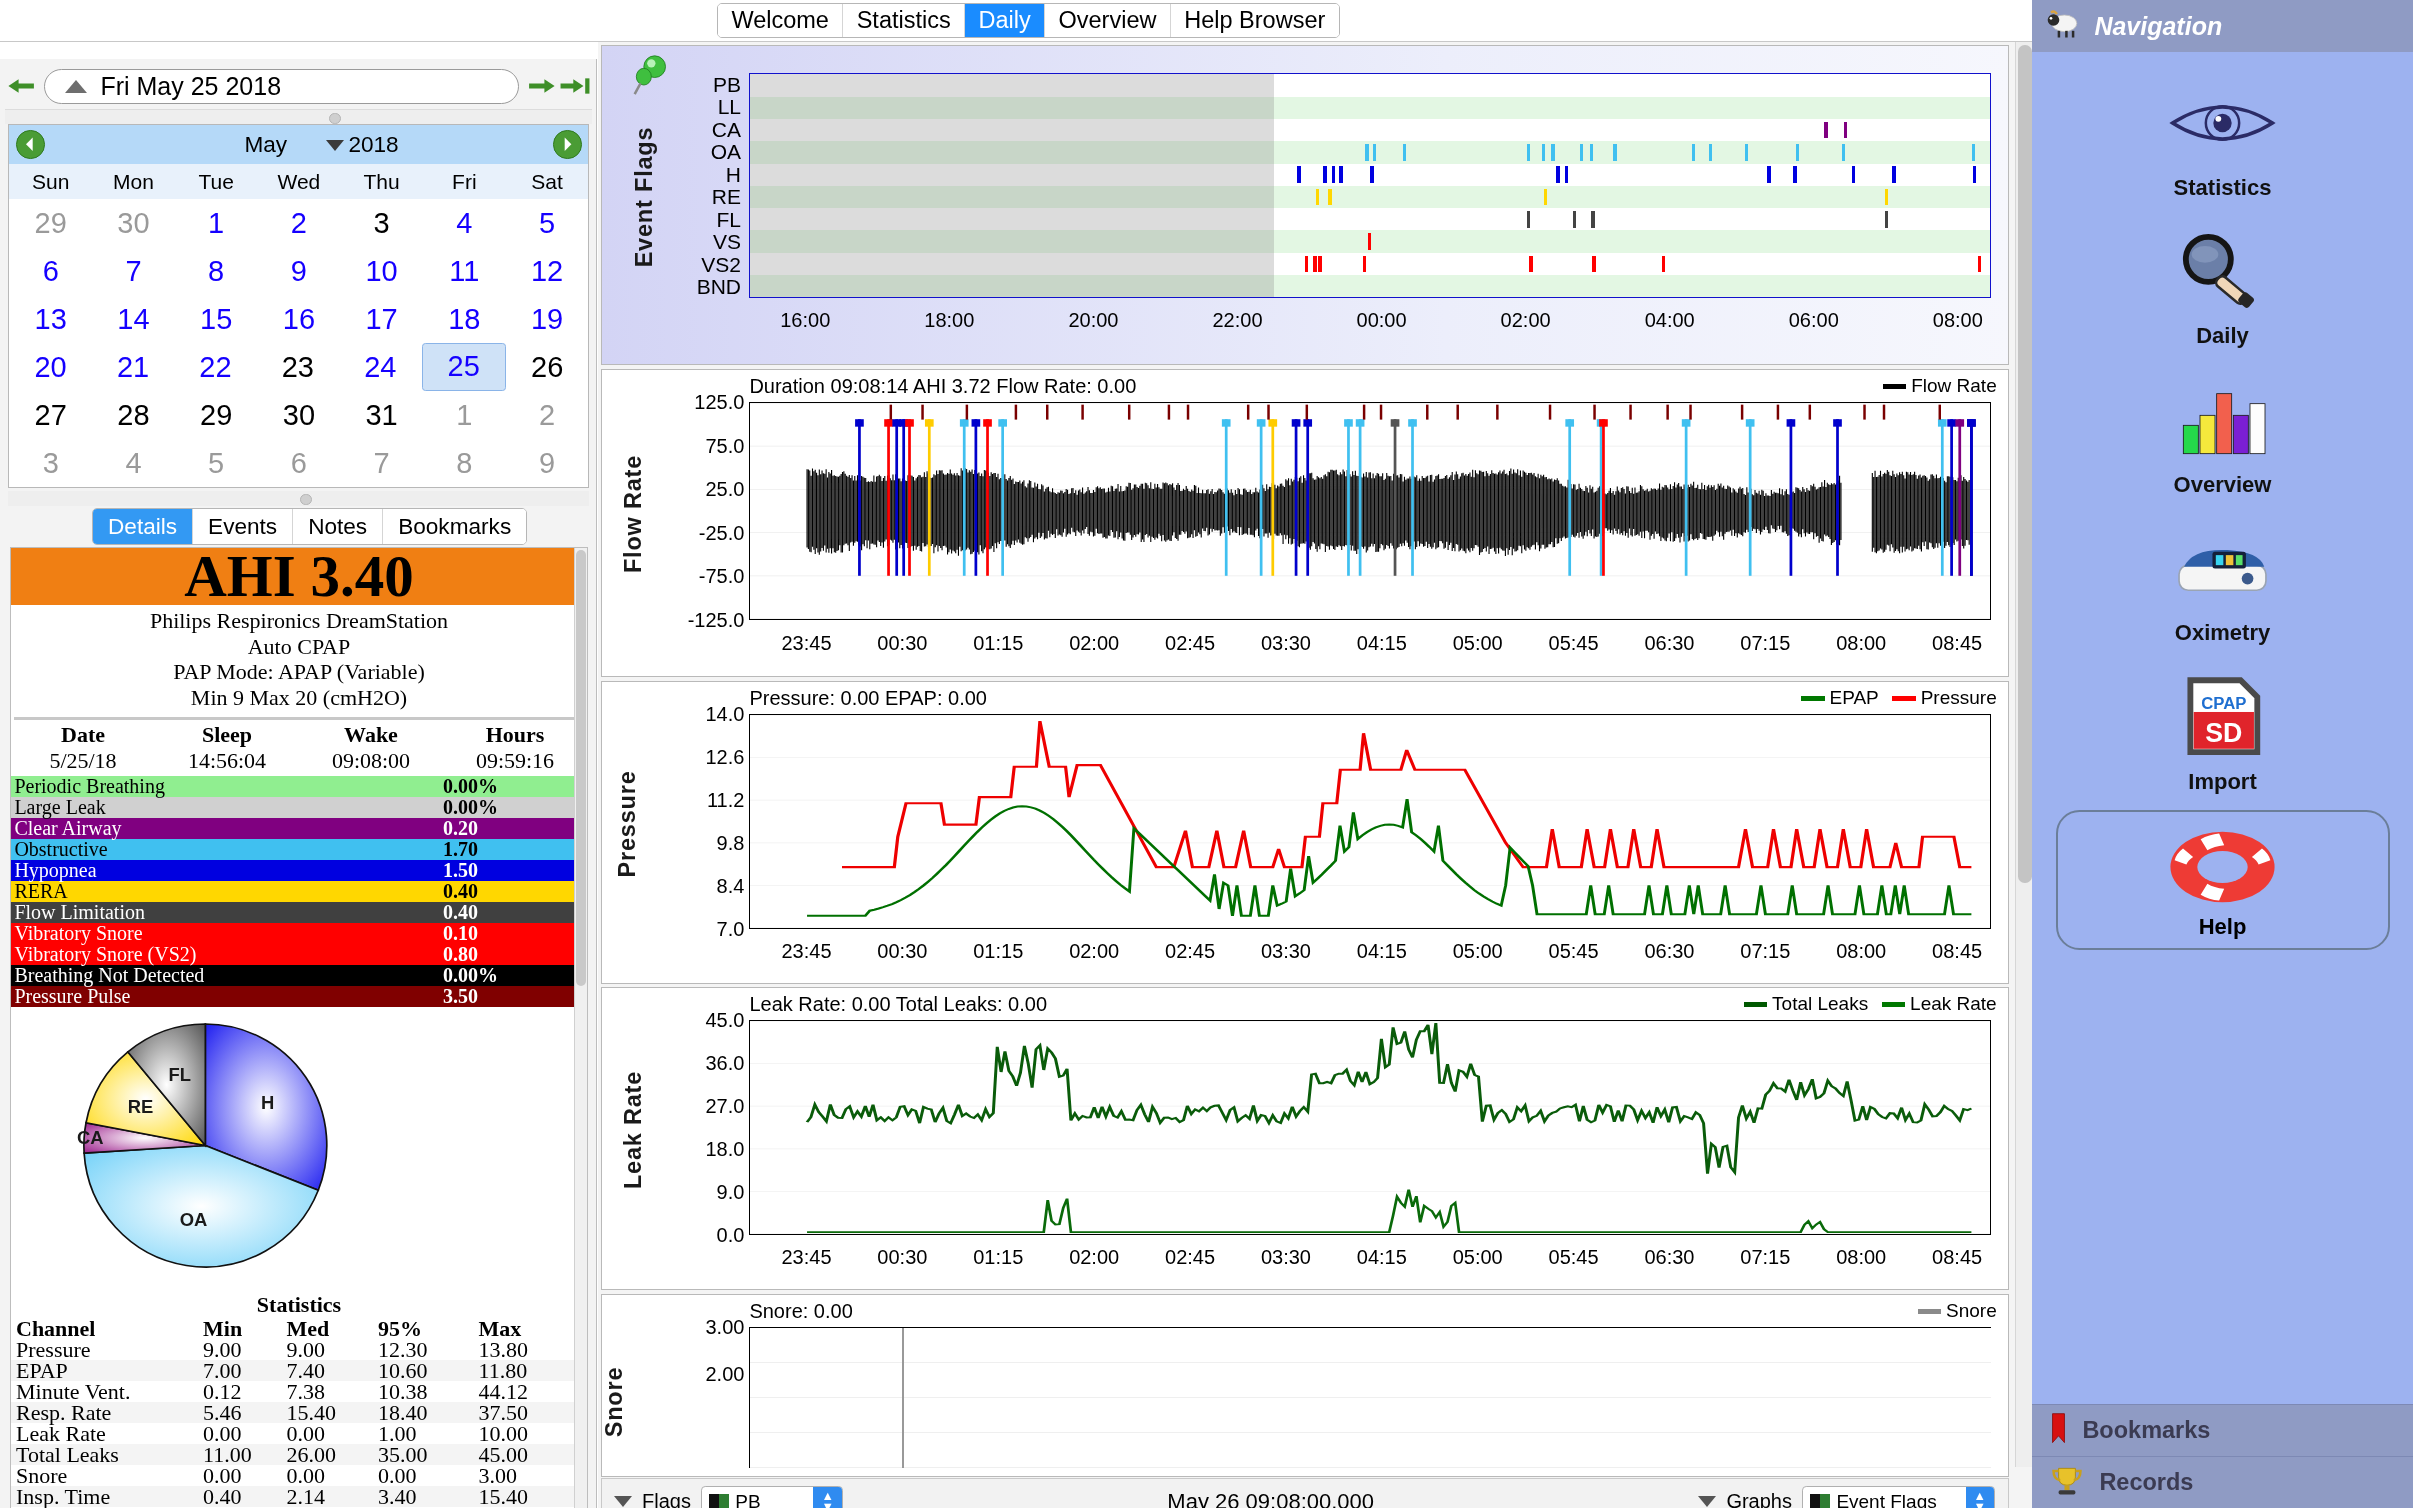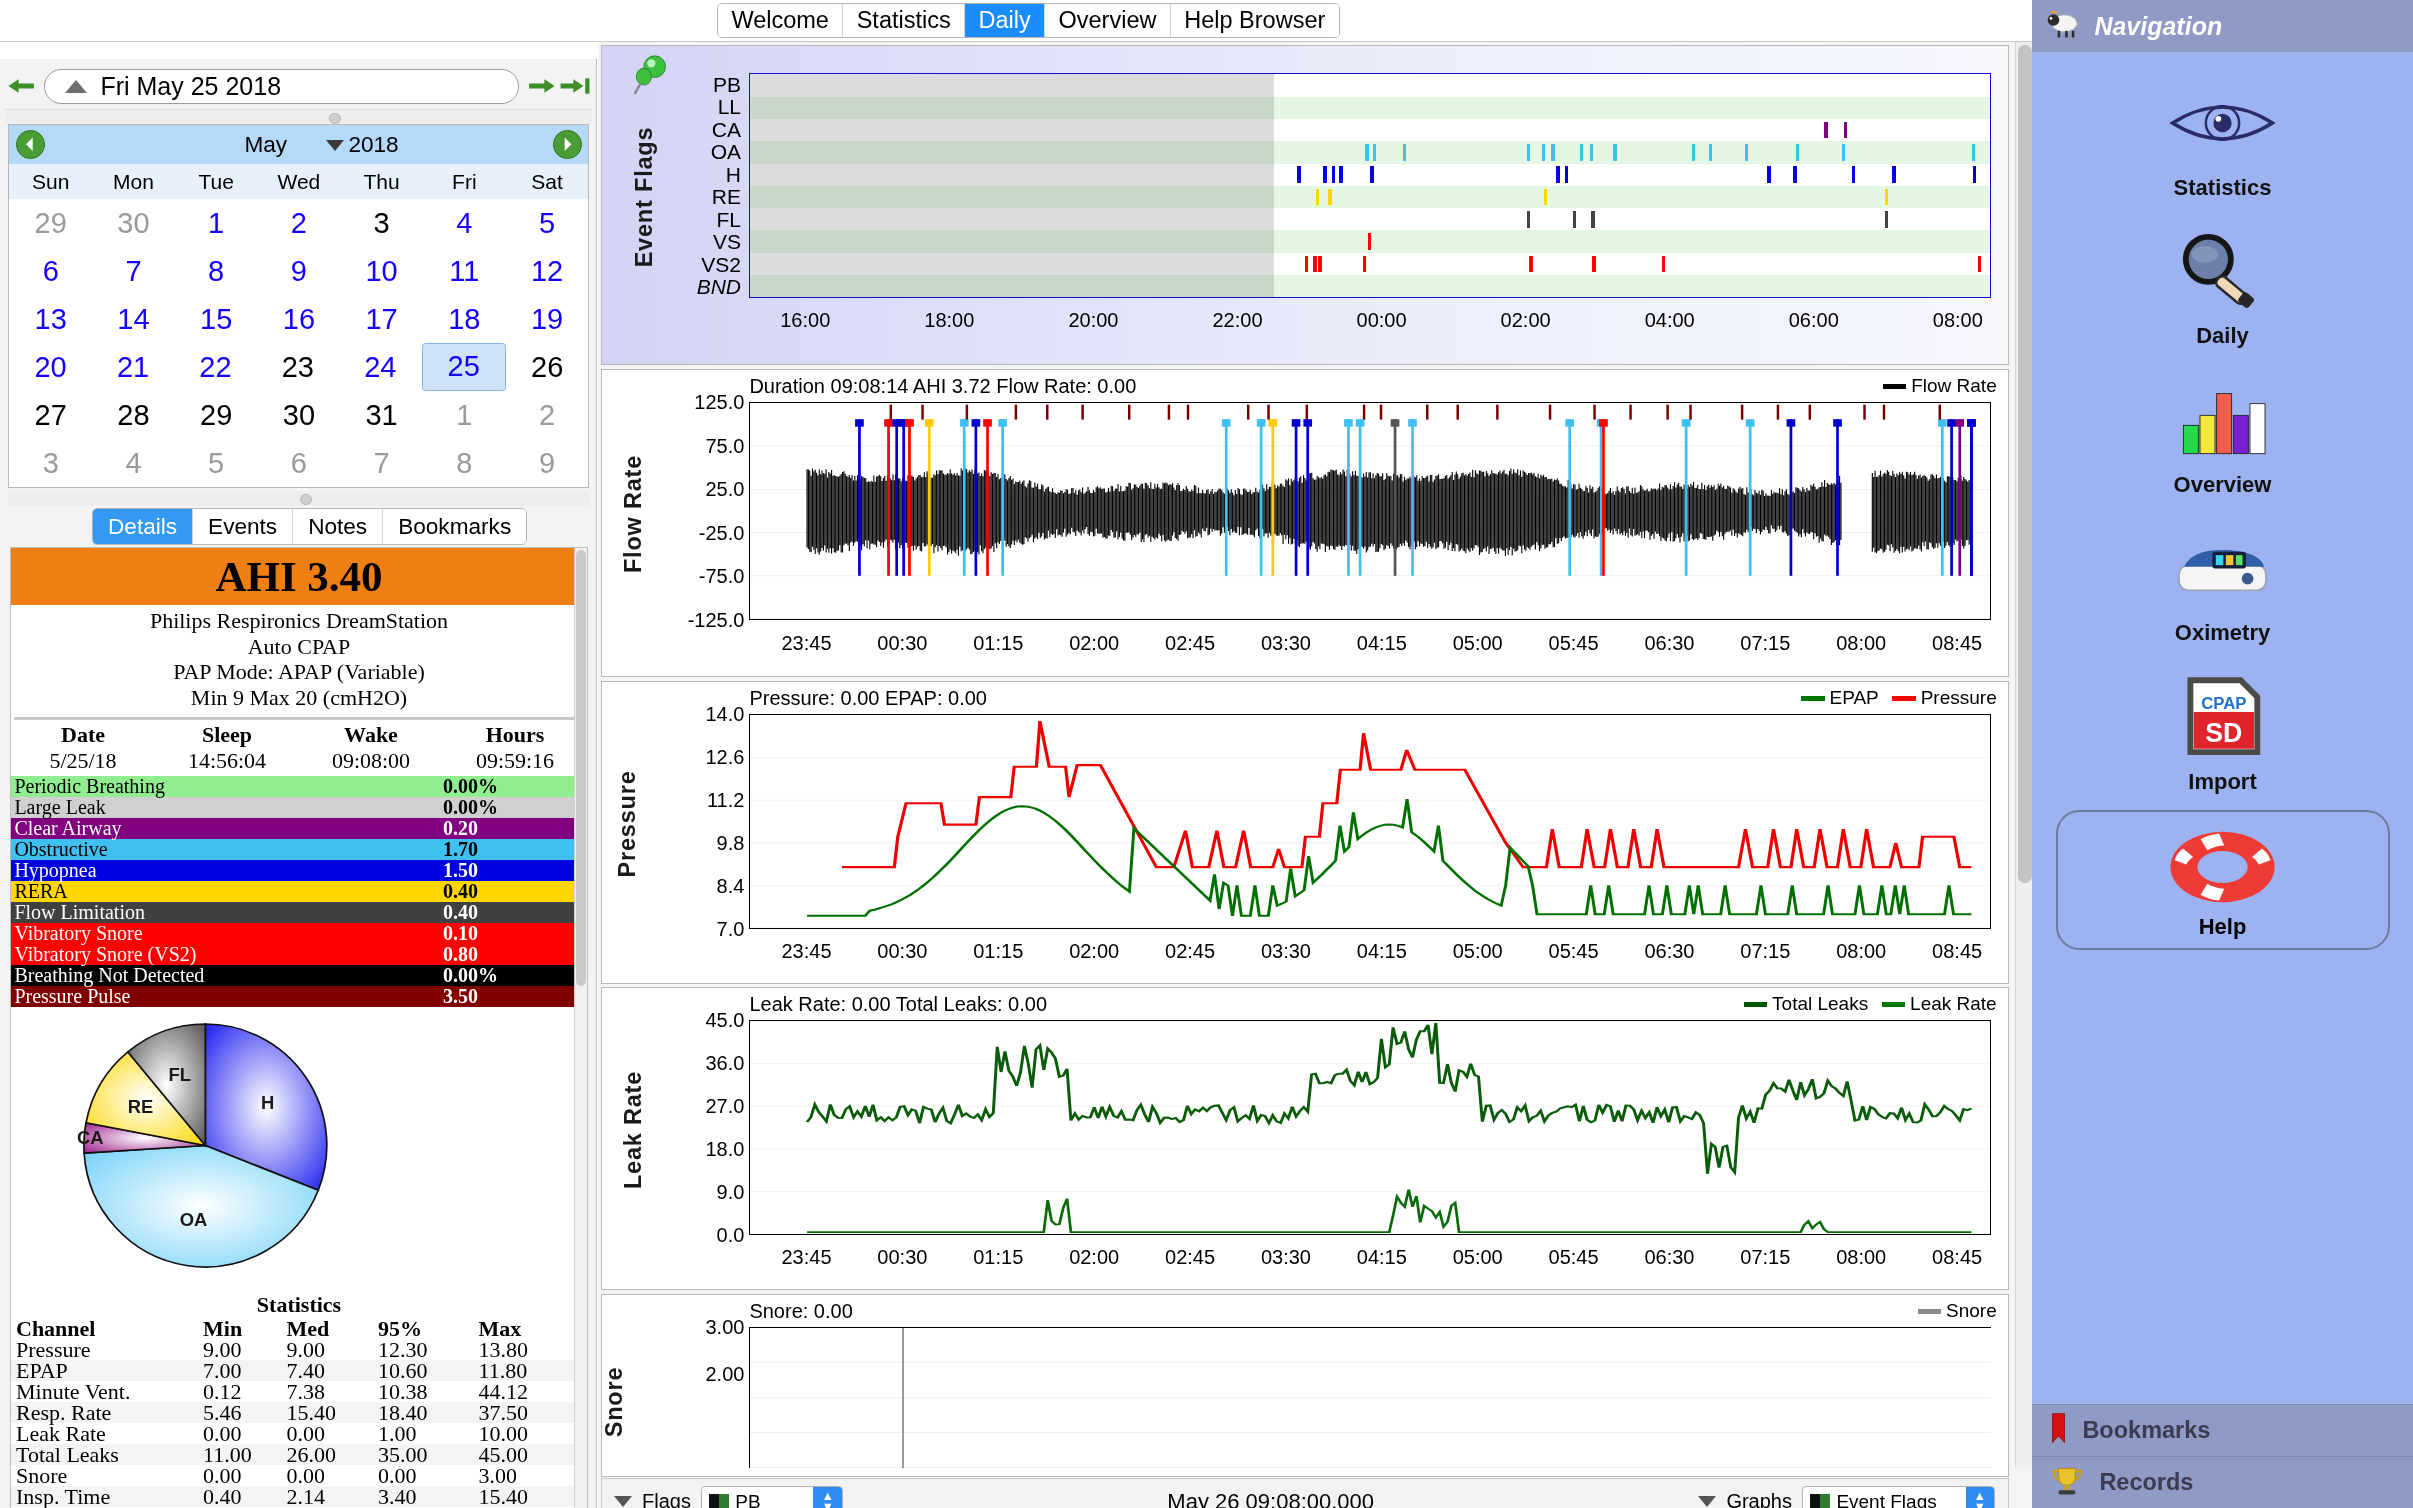--- a/index.html
+++ b/index.html
@@ -115,21 +115,21 @@
   
   #details {
     position:absolute; left:10px; top:488px; width:578px; height:1006px;
     background:#ffffff; border:0.8px solid #bdbdbd; overflow:hidden;
   }
   #detailscroll{ position:absolute; right:0; top:0; width:13.4px; height:100%; background:#f0f0f0; border-left:0.8px solid #d0d0d0;}
   #detailscroll .thumb{position:absolute;left:1.7px;top:1.7px;width:10px;height:436px;border-radius:5px;background:#c9c9c9;}
   #ahibanner {
     height:57px; background:#f07f13; text-align:center;
     font-family:"Liberation Serif", serif; font-weight:bold;
-    font-size:43px; line-height:57px; color:#000;
+    font-size:59px; line-height:57px; color:#000;
   }
   #machineinfo { text-align:center; font-family:"Liberation Serif", serif; font-size:22px; padding:3.4px 0 5px; line-height:1.16; color:#000;}
   #detsep{ height:2.5px; background:#c8c8c8; margin:1.7px 3.4px 0 3.4px;}
   #sessionrow { display:flex; font-family:"Liberation Serif", serif; padding:2.5px 0 0 0;}
   .sesscol{flex:1;text-align:center;}
   .sesshdr{font-size:22px;font-weight:bold;}
   .sessval{font-size:22px;}
   #eventlist{ margin-top:1.7px; }
   .evrow{ display:flex; height:21px; align-items:center; font-family:"Liberation Serif", serif; font-size:20px; }
   .evname{ flex:1; padding-left:3.4px; }
@@ -622,21 +622,21 @@
     <div id="flaglabels" class="yticks" style="left:72px; top:27px; width:70px; height:225px;">
         <div class="flaglbl" style="top: 5%; width: 67px;">PB</div>
         <div class="flaglbl" style="top: 15%; width: 67px;">LL</div>
         <div class="flaglbl" style="top: 25%; width: 67px;">CA</div>
         <div class="flaglbl" style="top: 35%; width: 67px;">OA</div>
         <div class="flaglbl" style="top: 45%; width: 67px;">H</div>
         <div class="flaglbl" style="top: 55%; width: 67px;">RE</div>
         <div class="flaglbl" style="top: 65%; width: 67px;">FL</div>
         <div class="flaglbl" style="top: 75%; width: 67px;">VS</div>
         <div class="flaglbl" style="top: 85%; width: 67px;">VS2</div>
-        <div class="flaglbl" style="top: 95%; width: 67px; font-style: italic;">BND</div>
+        <div class="flaglbl" style="top: 95%; width: 67px;">BND</div>
       </div>
     <div id="flagsx" class="xlabels" style="left:147px; right:17px; top:256px; height:30px;">
         <div class="xlabel" style="left: 4.5%; top: 6.7px;">16:00</div>
         <div class="xlabel" style="left: 16.1%; top: 6.7px;">18:00</div>
         <div class="xlabel" style="left: 27.7%; top: 6.7px;">20:00</div>
         <div class="xlabel" style="left: 39.3%; top: 6.7px;">22:00</div>
         <div class="xlabel" style="left: 50.9%; top: 6.7px;">00:00</div>
         <div class="xlabel" style="left: 62.5%; top: 6.7px;">02:00</div>
         <div class="xlabel" style="left: 74.1%; top: 6.7px;">04:00</div>
         <div class="xlabel" style="left: 85.7%; top: 6.7px;">06:00</div>

